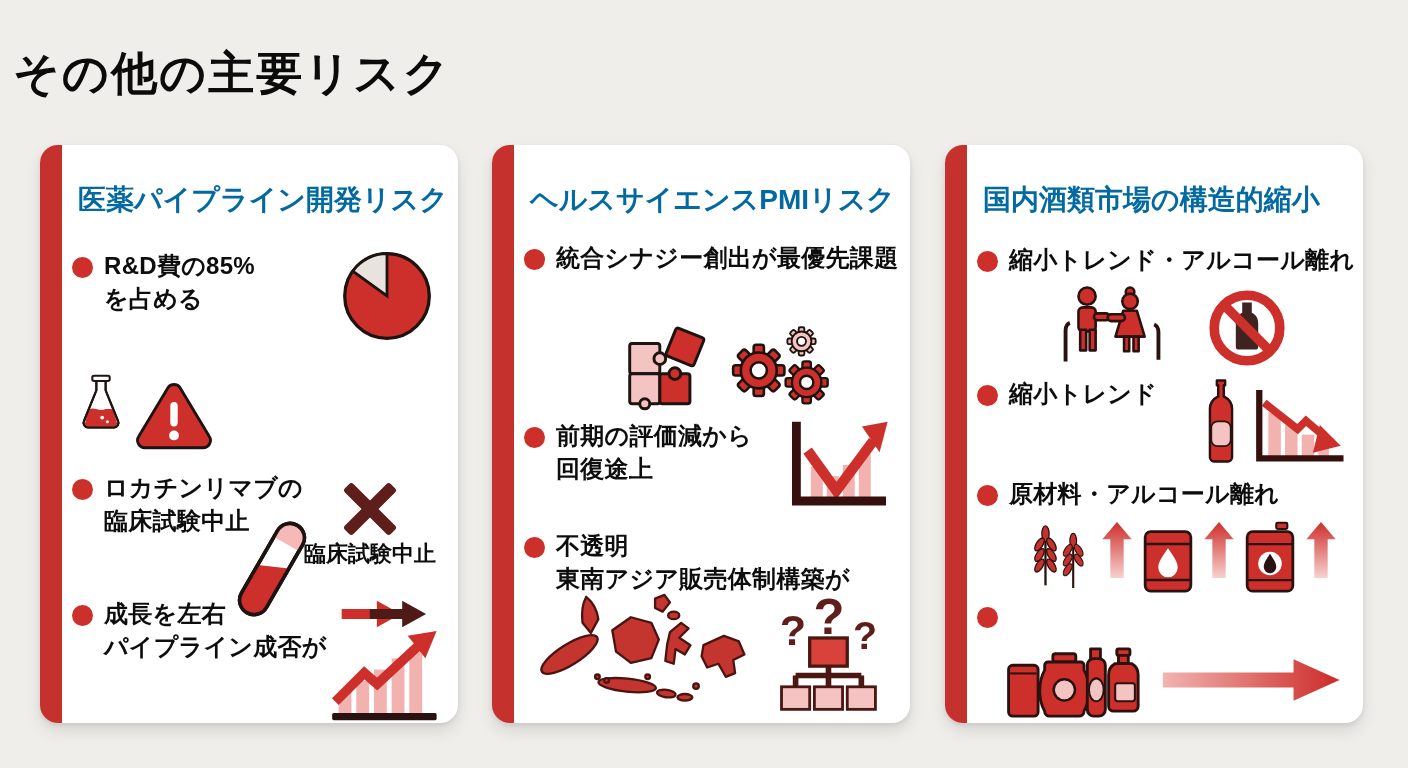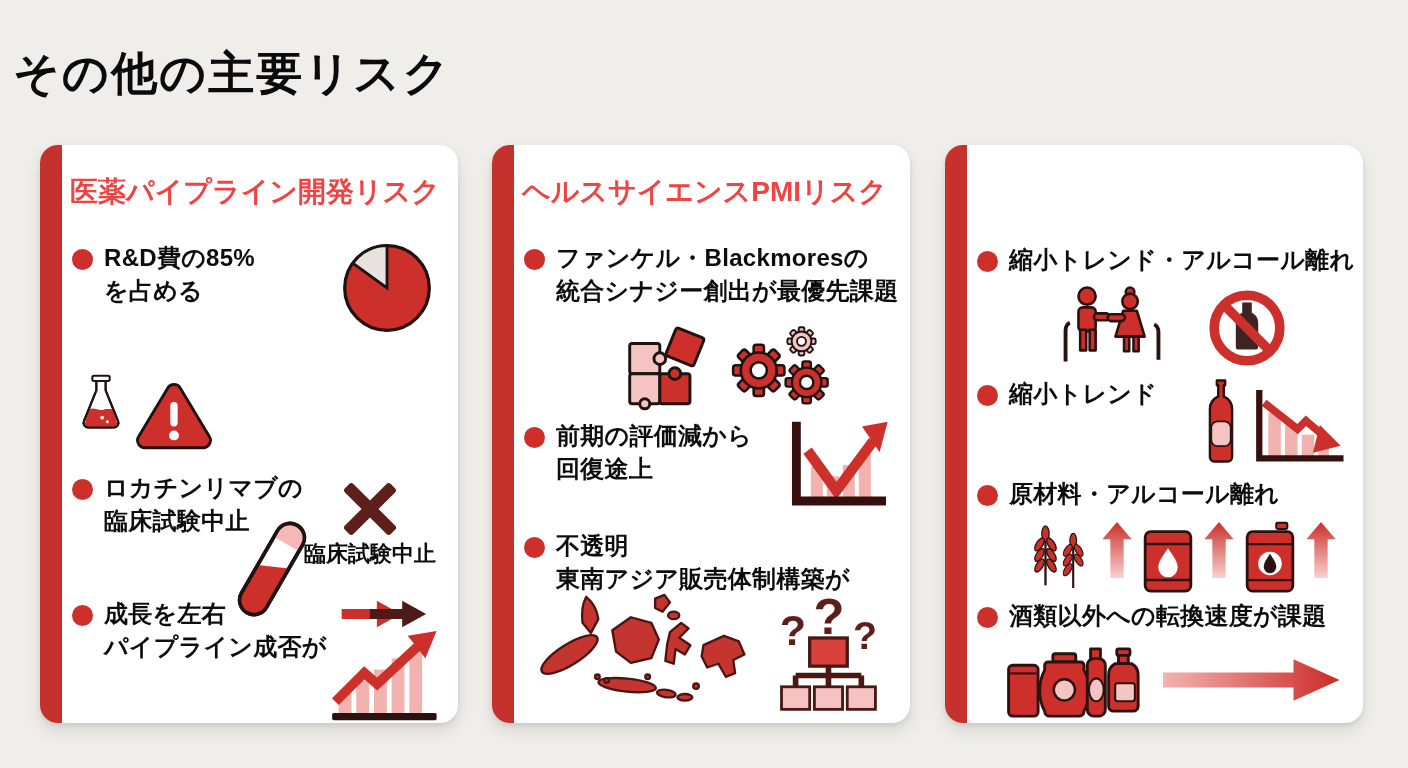--- a/index.html
+++ b/index.html
@@ -19,22 +19,22 @@
   }
   .card{
     position:absolute;top:145px;width:418px;height:578px;background:#fff;
     border-radius:18px;box-shadow:0 8px 16px rgba(0,0,0,.10),0 2px 5px rgba(0,0,0,.08);
   }
   .accent{
     position:absolute;left:0;top:0;bottom:0;width:22px;background:var(--accent);
     border-radius:18px 0 0 18px;
   }
   .card h2{
-    position:absolute;top:28px;left:30px;right:12px;margin:0;
-    font-size:28px;font-weight:900;letter-spacing:0;white-space:nowrap;color:#ef4444;
+    position:absolute;top:28px;left:30px;right:12px;margin:8px;
+    font-size:28px;font-weight:900;letter-spacing:0;white-space:nowrap;color:#0369a1;
   }
   .r{position:absolute;left:32px;right:16px;}
   .split{display:flex;justify-content:space-between;align-items:flex-start;}
   .bullet{display:flex;align-items:flex-start;}
   .dot{width:21px;height:21px;border-radius:50%;background:var(--red);flex:none;margin:8px 11px 0 0;}
   .lines{font-size:24px;font-weight:800;line-height:1.38;letter-spacing:.3px;white-space:nowrap;color:#0d0d0d;}
   .irow{display:flex;align-items:center;}
   .cap{font-size:22px;font-weight:800;white-space:nowrap;color:#0d0d0d;}
   svg{display:block;}
 </style>
@@ -55,21 +55,21 @@
 </svg>
 
 <div class="stage">
 
   <h1 class="page-title">その他の主要リスク</h1>
 
   <div class="card" style="left:40px">
     <div class="accent"></div>
     <h2>医薬パイプライン開発リスク</h2>
 
-    <div class="r split" style="top:96px">
+    <div class="r split" style="top:104px">
       <div class="bullet">
         <span class="dot"></span>
         <div class="lines">
           <div>R&amp;D費の85%</div>
           <div>を占める</div>
         </div>
       </div>
       <svg width="94" height="94" viewBox="0 0 100 100" style="margin-right:8px">
         <circle cx="50" cy="50" r="45" fill="#cd2f2b" stroke="#1d1310" stroke-width="3.5"></circle>
         <path d="M50,50 L50,5 A45,45 0 0 0 13.6,23.5 Z" fill="#e9e3e0" stroke="#1d1310" stroke-width="3"></path>
@@ -149,21 +149,20 @@
   </div>
 
   <div class="card" style="left:492px">
     <div class="accent"></div>
     <h2>ヘルスサイエンスPMIリスク</h2>
 
     <div class="r" style="top:96px">
       <div class="bullet">
         <span class="dot"></span>
         <div class="lines">
-          <div>ファンケル・Blackmoresの</div>
           <div>統合シナジー創出が最優先課題</div>
         </div>
       </div>
     </div>
 
     <div class="r irow" style="top:176px;gap:18px;padding-left:94px">
       <svg width="92" height="92" viewBox="0 0 110 108">
         <g stroke="#1d1310" stroke-width="3.5" stroke-linejoin="round">
           <rect x="14" y="26" width="36" height="36" rx="3" fill="#f3c4c2"></rect>
           <rect x="14" y="62" width="36" height="36" rx="3" fill="#f3c4c2"></rect>
@@ -268,20 +267,21 @@
         <rect x="38" y="48" width="40" height="30" fill="#d8423b" stroke="#4a1713" stroke-width="3.5"></rect>
         <rect x="8" y="100" width="30" height="24" fill="#f5c3c1" stroke="#4a1713" stroke-width="3"></rect>
         <rect x="43" y="100" width="30" height="24" fill="#f5c3c1" stroke="#4a1713" stroke-width="3"></rect>
         <rect x="78" y="100" width="30" height="24" fill="#f5c3c1" stroke="#4a1713" stroke-width="3"></rect>
       </svg>
     </div>
   </div>
 
   <div class="card" style="left:945px">
     <div class="accent"></div>
+    <h2>国内酒類市場の構造的縮小</h2>
 
     <div class="r" style="top:98px">
       <div class="bullet">
         <span class="dot"></span>
         <div class="lines">
             <div>縮小トレンド・アルコール離れ</div>
           </div>
       </div>
     </div>
 
@@ -392,23 +392,20 @@
         <path d="M39,46 C45,55 48,60 48,65 a9,9 0 0 1 -18,0 c0,-5 3,-10 9,-19 Z" fill="#2a1210"></path>
       </svg>
       <svg width="32" height="62" viewBox="0 0 48 88" style="margin-bottom:14px">
         <polygon points="24,2 46,28 34,28 34,86 14,86 14,28 2,28" fill="url(#gUp)"></polygon>
       </svg>
     </div>
 
     <div class="r" style="top:454px">
       <div class="bullet">
         <span class="dot"></span>
-        <div class="lines">
-            <div>酒類以外への転換速度が課題</div>
-          </div>
       </div>
     </div>
 
     <div class="r irow" style="top:494px;gap:14px;padding-left:24px">
       <svg width="148" height="82" viewBox="0 0 170 100">
         <g stroke="#2a1210" stroke-width="3.5" stroke-linejoin="round">
           <rect x="4" y="32" width="36" height="62" rx="5" fill="#cd2f2b"></rect>
           <path d="M6,42 H38" stroke-width="2.5"></path>
           <rect x="58" y="18" width="28" height="10" rx="3" fill="#cd2f2b"></rect>
           <path d="M52,28 h40 a4,4 0 0 1 4,4 v6 c8,14 8,36 0,50 a6,6 0 0 1 -6,6 H54 a6,6 0 0 1 -6,-6 c-8,-14 -8,-36 0,-50 v-6 a4,4 0 0 1 4,-4 Z" fill="#cd2f2b"></path>

